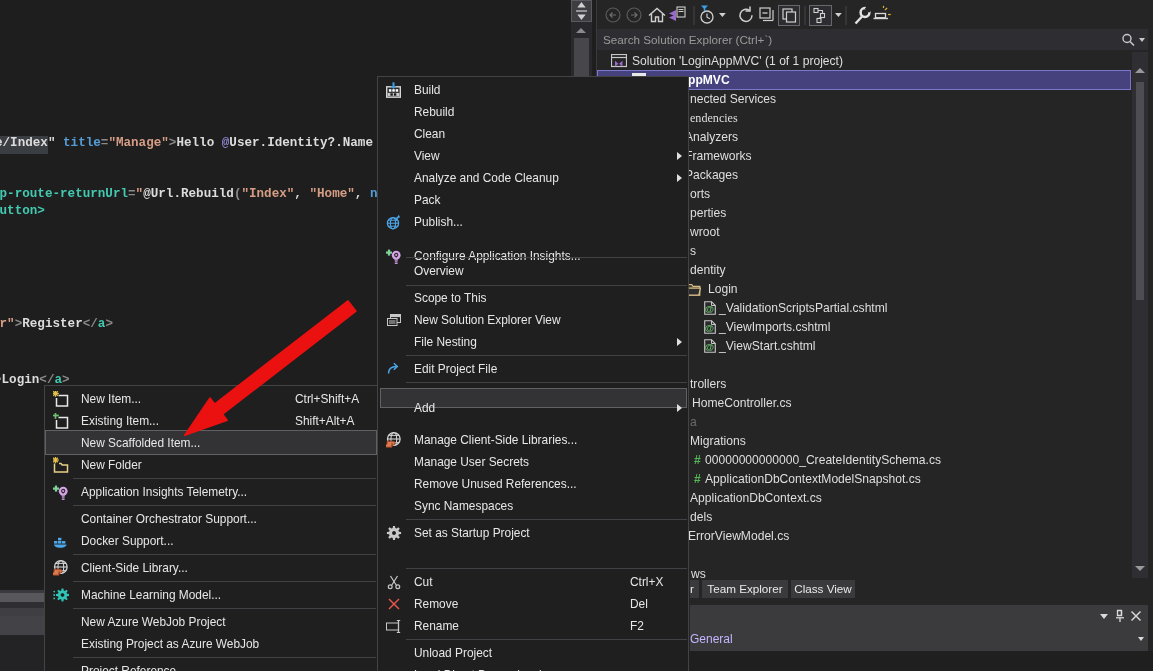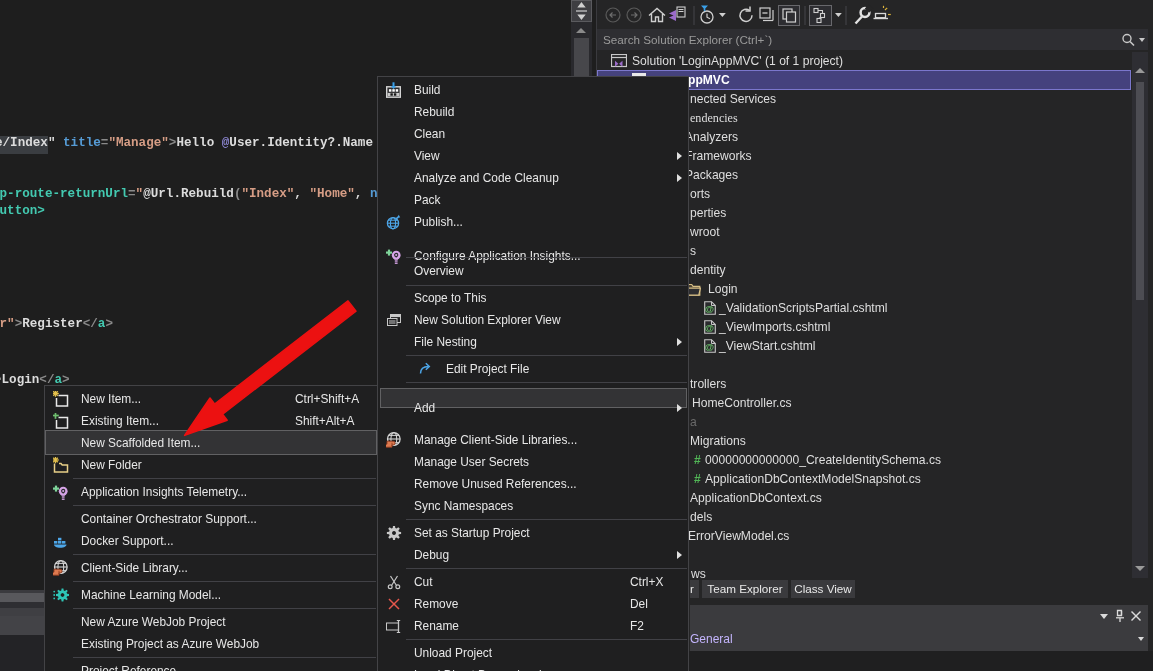--- a/index.html
+++ b/index.html
@@ -285,21 +285,21 @@
             <line x1="3" y1="9" x2="9.5" y2="9" stroke="#c8c8c8"></line>
             <line x1="3" y1="11" x2="9.5" y2="11" stroke="#c8c8c8"></line>
           </svg></span>
         <span class="t">New Solution Explorer View</span>
       </div>
     <div class="mi" style="top:254px;">
         <span class="t">File Nesting</span>
         <span class="marr" style="left:298px;top:6.5px;"></span>
       </div>
     <div class="msep" style="left:28px;right:1px;top:278px;"></div>
-    <div class="mi" style="top:281px;margin-left:32px;">
+    <div class="mi" style="top:281px;">
         <span class="ic"><svg width="16" height="16" viewBox="0 0 16 16">
             <path d="M2.5 12.5C2.5 7.5 6 5.5 10.5 5.5" fill="none" stroke="#4da6e8" stroke-width="1.5"></path>
             <path d="M7.8 2.2L11.3 5.5 7.8 8.8" fill="none" stroke="#4da6e8" stroke-width="1.5"></path>
           </svg></span>
         <span class="t">Edit Project File</span>
       </div>
     <div class="msep" style="left:28px;right:1px;top:305px;"></div>
     <div class="hl" style="top:311px;height:20px;left:2px;right:1px;"></div>
     <div class="mi" style="top:320px;">
         <span class="t">Add</span>
@@ -325,24 +325,20 @@
       </div>
     <div class="mi" style="top:418px;">
         <span class="t">Sync Namespaces</span>
       </div>
     <div class="msep" style="left:28px;right:1px;top:442px;"></div>
     <div class="mi" style="top:445px;">
         <span class="ic"><svg width="16" height="16" viewBox="0 0 16 16">
             <path fill="#c8c8c8" fill-rule="evenodd" d="M6.7 3.1L7.0 0.9L9.0 0.9L9.3 3.1L10.6 3.6L12.3 2.2L13.8 3.7L12.4 5.4L12.9 6.7L15.1 7.0L15.1 9.0L12.9 9.3L12.4 10.6L13.8 12.3L12.3 13.8L10.6 12.4L9.3 12.9L9.0 15.1L7.0 15.1L6.7 12.9L5.4 12.4L3.7 13.8L2.2 12.3L3.6 10.6L3.1 9.3L0.9 9.0L0.9 7.0L3.1 6.7L3.6 5.4L2.2 3.7L3.7 2.2L5.4 3.6Z M10.0 8.0L9.7 7.0L9.0 6.3L8.0 6.0L7.0 6.3L6.3 7.0L6.0 8.0L6.3 9.0L7.0 9.7L8.0 10.0L9.0 9.7L9.7 9.0Z"></path>
           </svg></span>
         <span class="t">Set as Startup Project</span>
-      </div>
-    <div class="mi" style="top:467px;">
-        <span class="t">Debug</span>
-        <span class="marr" style="left:298px;top:6.5px;"></span>
       </div>
     <div class="msep" style="left:28px;right:1px;top:491px;"></div>
     <div class="mi" style="top:494px;">
         <span class="ic"><svg width="16" height="16" viewBox="0 0 16 16">
             <g stroke="#c8c8c8" stroke-width="1.2" fill="none">
               <line x1="4.5" y1="2" x2="10.5" y2="11.5"></line>
               <line x1="11.5" y1="2" x2="5.5" y2="11.5"></line>
               <circle cx="4.2" cy="12.8" r="1.9"></circle>
               <circle cx="11.8" cy="12.8" r="1.9"></circle>
             </g>

